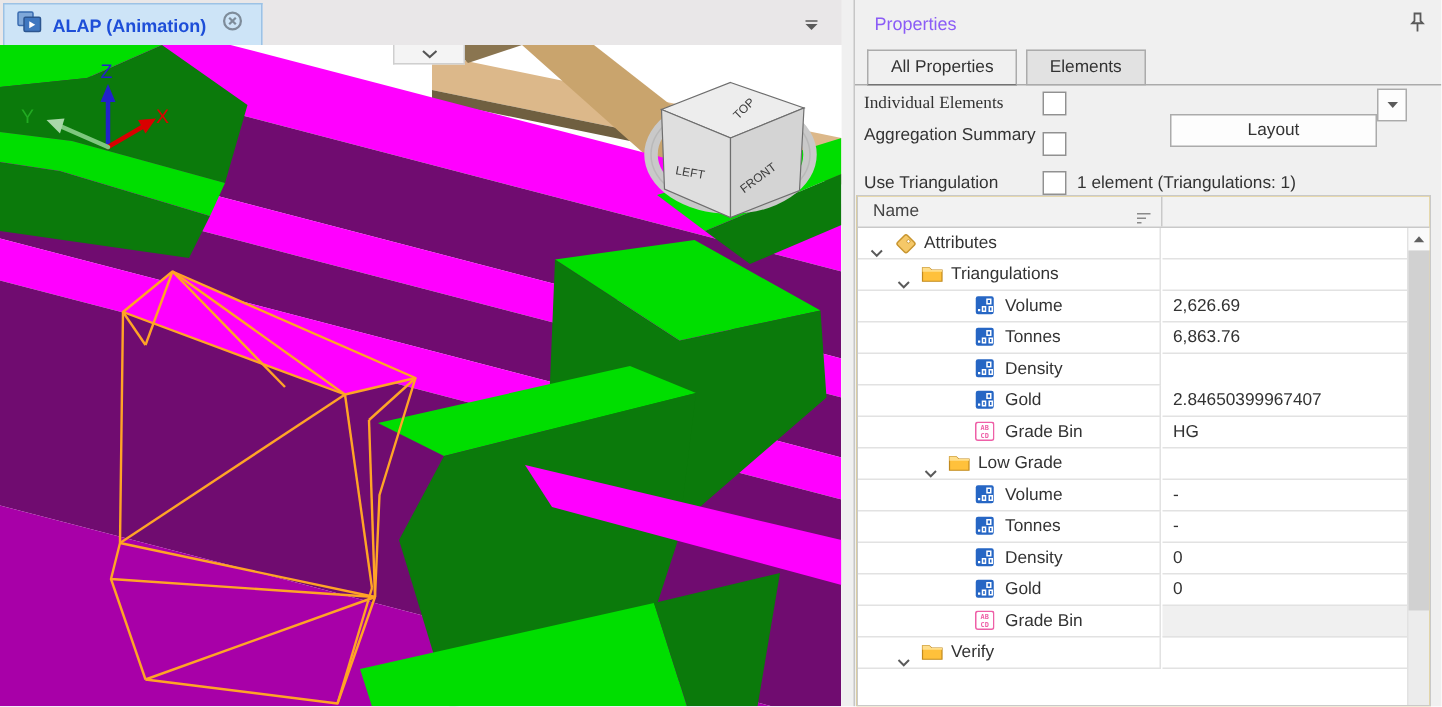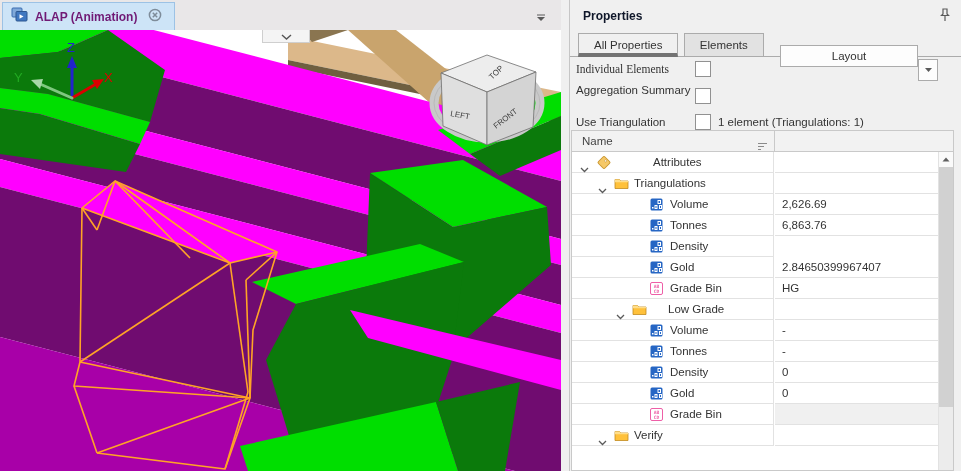--- a/index.html
+++ b/index.html
@@ -4,46 +4,46 @@
 <style>
   * { margin:0; padding:0; box-sizing:border-box; }
   body { font-family:"Liberation Sans", sans-serif; }
   .app { position:relative; width:961px; height:471px; background:#F0F0F0; overflow:hidden; }
 
   
   .tabbar { position:absolute; left:0; top:0; width:561px; height:30px; background:#E9E7E8; }
   .doc-tab { position:absolute; left:2px; top:2px; height:28px; padding:0 12px 0 8px;
              background:#CDE4F7; border:1px solid #9CC2E5; border-bottom:none;
              display:flex; align-items:center; gap:7px; }
-  .doc-tab-title { font-size:12px; font-weight:bold; color:#701a75; }
+  .doc-tab-title { font-size:12px; font-weight:bold; color:#1d4ed8; }
   .tab-overflow { position:absolute; left:534px; top:9px; width:18px; height:14px; cursor:pointer; }
 
   
   .viewport { position:absolute; left:0; top:30px; width:561px; height:441px; background:#FFFFFF; overflow:hidden; }
   .collapsed-tab { position:absolute; left:262px; top:0; width:48px; height:13px;
                    background:#F4F4F4; border:1px solid #CFCFCF; border-top:none;
                    display:flex; align-items:center; justify-content:center; }
 
   
   .panel { position:absolute; left:569px; top:0; width:392px; height:471px;
            background:#F0F0F0; border-left:1px solid #C6C6C6; }
-  .panel-title { position:absolute; left:13px; top:9px; font-size:12px; font-weight:bold; color:#0f172a; }
+  .panel-title { position:absolute; left:13px; top:9px; font-size:12px; font-weight:normal; color:#8b5cf6; }
   .pin { position:absolute; right:10px; top:8px; width:12px; height:14px; cursor:pointer; }
 
   .panel-tabs { position:absolute; left:0; top:33px; width:100%; height:24px;
                 border-bottom:1px solid #ABABAB; padding-left:8px; }
   .ptab { display:inline-block; height:24px; line-height:22px; padding:0 15px; font-size:11.5px;
           color:#333; border:1px solid #ABABAB; background:#E2E2E2; margin-right:1px;
           position:relative; vertical-align:bottom; cursor:pointer; }
-  .ptab.active { background:#F0F0F0; border-bottom:4px solid #737373; z-index:2; }
+  .ptab.active { background:#F0F0F0; border-bottom:1px solid #737373; z-index:2; }
 
   .opt-label { position:absolute; left:6px; font-size:11.5px; color:#333; }
   .checkbox { position:absolute; left:125px; width:16px; height:16px; background:#FFFFFF;
               border:1px solid #919191; cursor:pointer; }
-  .layout-btn { position:absolute; left:210px; top:45px; width:138px; height:22px;
+  .layout-btn { position:absolute; left:210px; top:76px; width:138px; height:22px;
                 background:#FDFDFD; border:1px solid #ABABAB; text-align:center;
                 line-height:20px; font-size:11.5px; color:#333; cursor:pointer; }
   .layout-drop { position:absolute; left:348px; top:59px; width:20px; height:22px;
                  background:#FDFDFD; border:1px solid #ABABAB; cursor:pointer;
                  display:flex; align-items:center; justify-content:center; }
   .summary { position:absolute; left:148px; top:116px; font-size:11.5px; color:#333; }
 
   
   .grid { position:absolute; left:1px; top:130px; width:383px; height:341px;
           background:#eab308; border:1px solid #C9C9C9; }
@@ -240,21 +240,21 @@
             <div class="cell name-cell">
               <span class="expander" style="left: 8px;"><svg width="9" height="6" viewBox="0 0 9 6">
                   <polyline points="1,1 4.5,4.5 8,1" fill="none" stroke="#5A5A5A" stroke-width="1.3"></polyline>
                 </svg></span>
               <span class="row-icon" style="left: 24px;"><svg width="16" height="15" viewBox="0 0 16 15">
                   <g transform="translate(8,7.5) rotate(45)">
                     <rect x="-4.6" y="-4.6" width="9.2" height="9.2" rx="1.4" fill="#F5C868" stroke="#C8952F"></rect>
                     <circle cx="0" cy="-2.3" r="1.1" fill="#FFFFFF" stroke="#C8952F" stroke-width="0.6"></circle>
                   </g>
                 </svg></span>
-              <span class="row-label" style="left: 44px; margin-left: 37px;">Attributes</span>
+              <span class="row-label" style="left: 44px;">Attributes</span>
             </div>
             <div class="cell value-cell"></div>
           </div>
           <div class="grid-row">
             <div class="cell name-cell">
               <span class="expander" style="left: 26px;"><svg width="9" height="6" viewBox="0 0 9 6">
                   <polyline points="1,1 4.5,4.5 8,1" fill="none" stroke="#5A5A5A" stroke-width="1.3"></polyline>
                 </svg></span>
               <span class="row-icon" style="left: 42px;"><svg width="15" height="13" viewBox="0 0 15 13">
                   <path d="M1 2.5 L5.5 2.5 L7 4 L14 4 L14 11.5 L1 11.5 Z" fill="#FFC13B" stroke="#C28A1E" stroke-width="0.8"></path>
@@ -340,21 +340,21 @@
           </div>
           <div class="grid-row">
             <div class="cell name-cell">
               <span class="expander" style="left: 44px;"><svg width="9" height="6" viewBox="0 0 9 6">
                   <polyline points="1,1 4.5,4.5 8,1" fill="none" stroke="#5A5A5A" stroke-width="1.3"></polyline>
                 </svg></span>
               <span class="row-icon" style="left: 60px;"><svg width="15" height="13" viewBox="0 0 15 13">
                   <path d="M1 2.5 L5.5 2.5 L7 4 L14 4 L14 11.5 L1 11.5 Z" fill="#FFC13B" stroke="#C28A1E" stroke-width="0.8"></path>
                   <path d="M1 5.2 L14 5.2 L14 4 L7 4 L5.5 2.5 L1 2.5 Z" fill="#FFDE8A"></path>
                 </svg></span>
-              <span class="row-label" style="left: 80px; margin-left: 16px;">Low Grade</span>
+              <span class="row-label" style="left: 80px;">Low Grade</span>
             </div>
             <div class="cell value-cell"></div>
           </div>
           <div class="grid-row">
             <div class="cell name-cell">
               <span class="row-icon" style="left: 78px;"><svg width="13" height="13" viewBox="0 0 13 13">
                   <rect x="0.5" y="0.5" width="12" height="12" rx="1.5" fill="#2666C4"></rect>
                   <rect x="7.5" y="2" width="3.5" height="4" fill="#fff"></rect>
                   <rect x="8.5" y="3" width="1.5" height="2" fill="#2666C4"></rect>
                   <rect x="2" y="9" width="1.5" height="1.5" fill="#fff"></rect>

